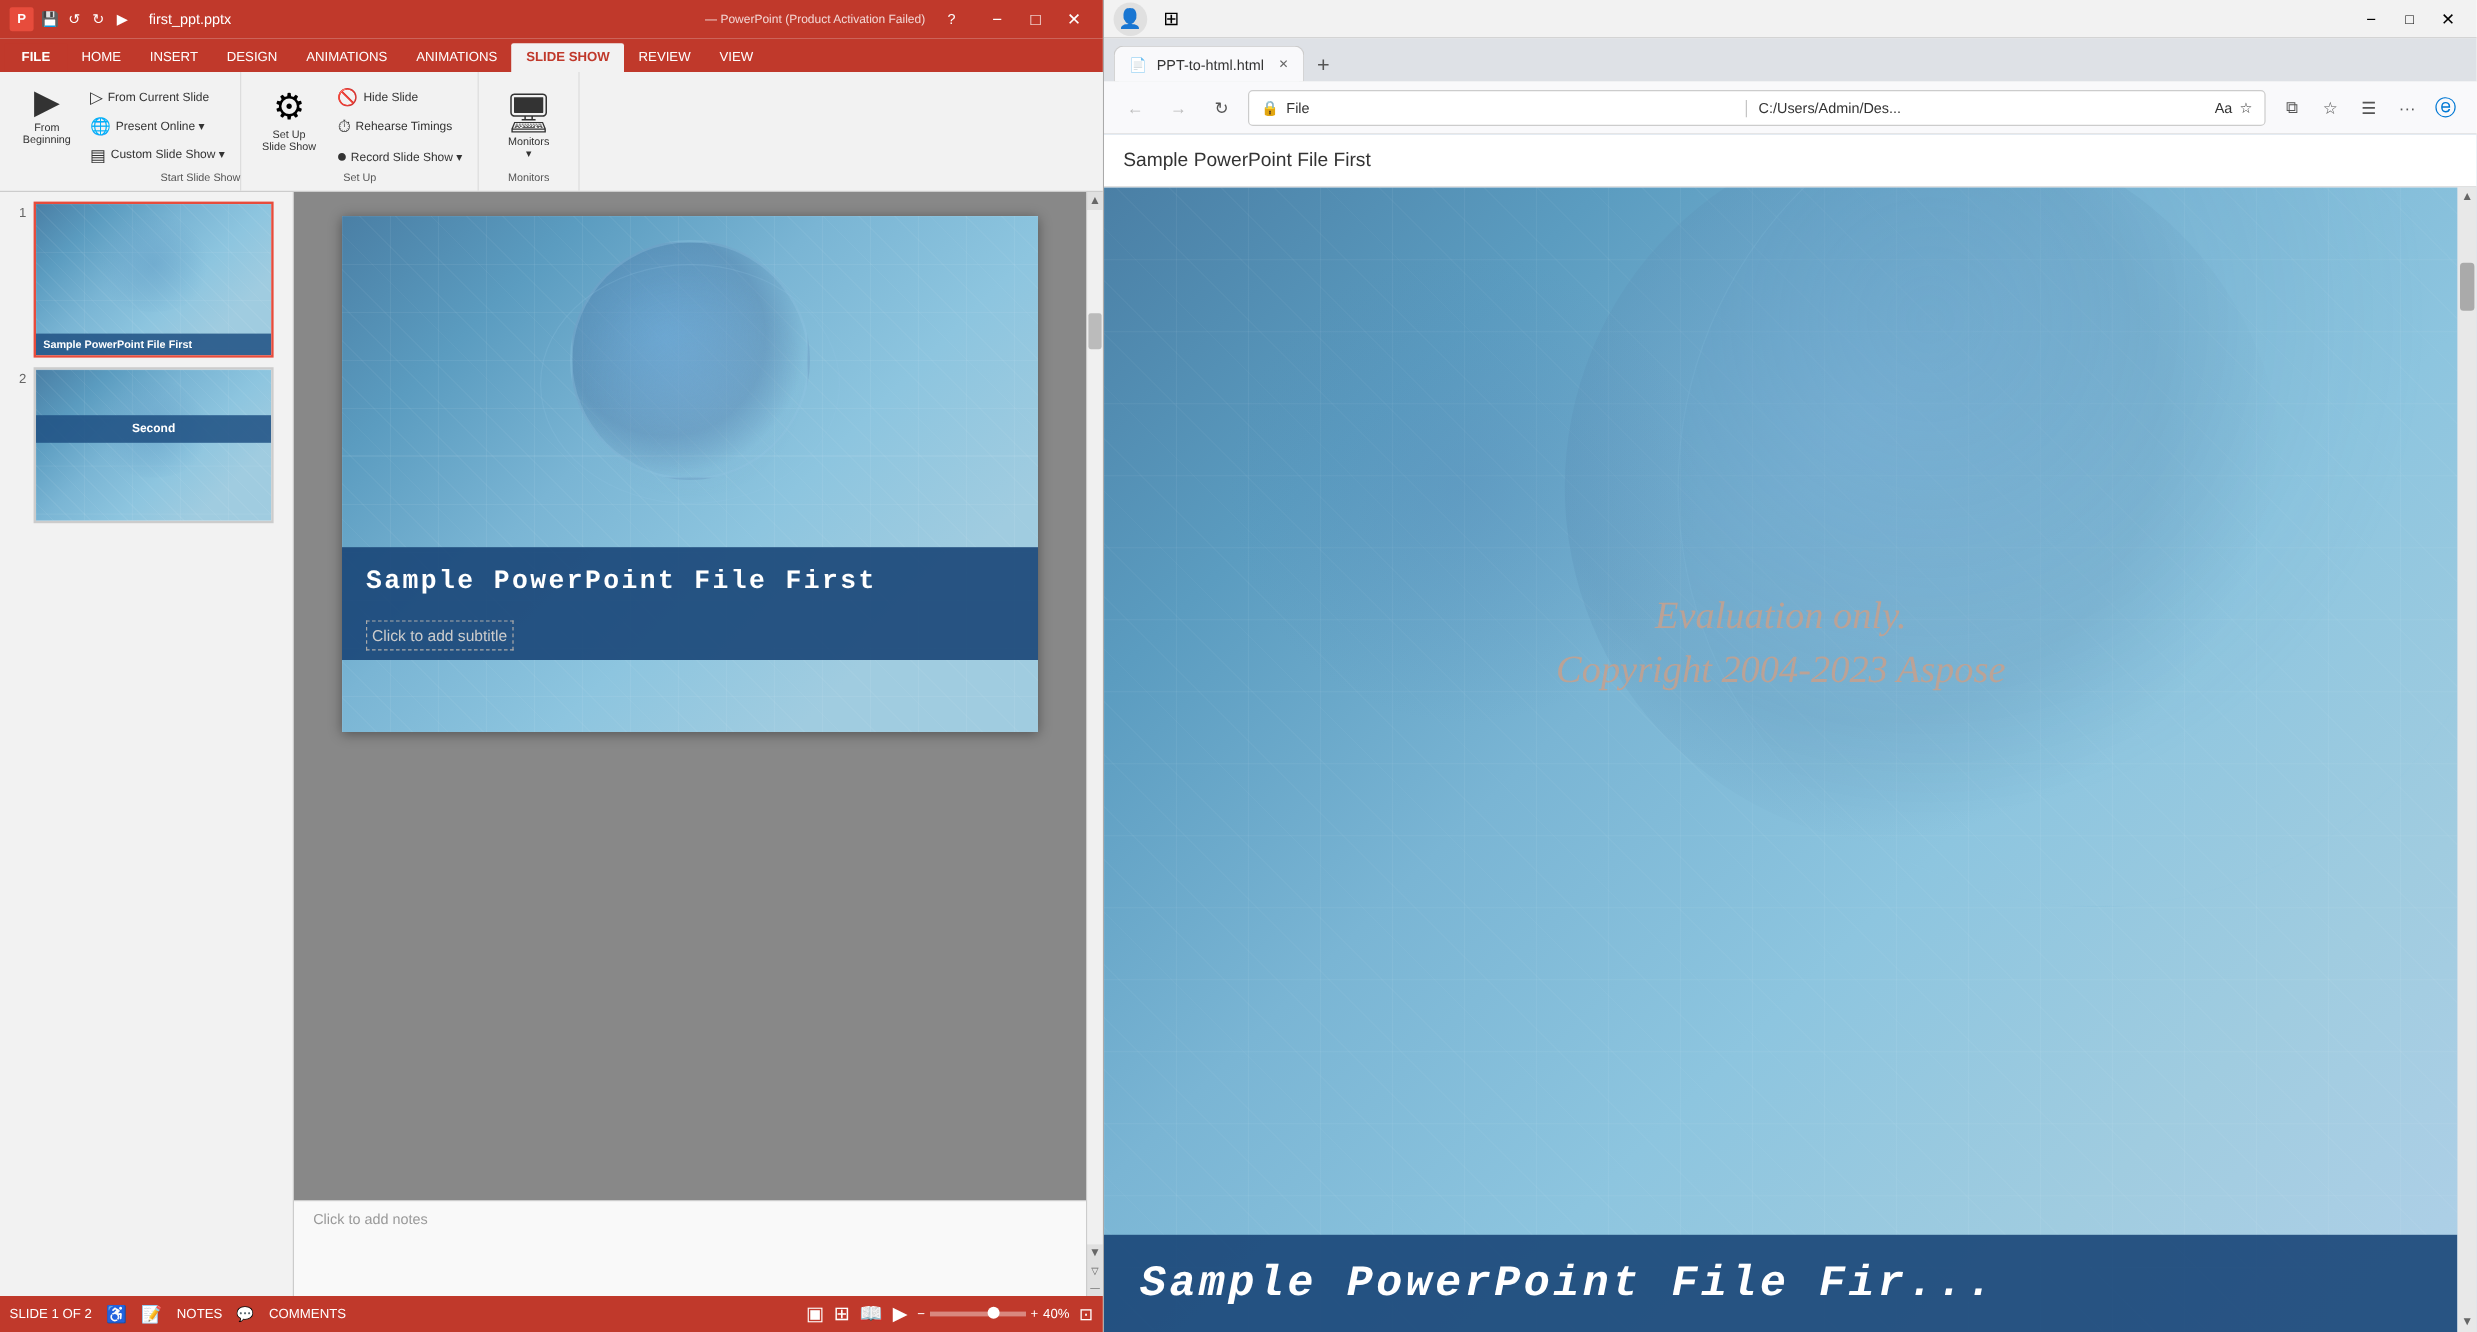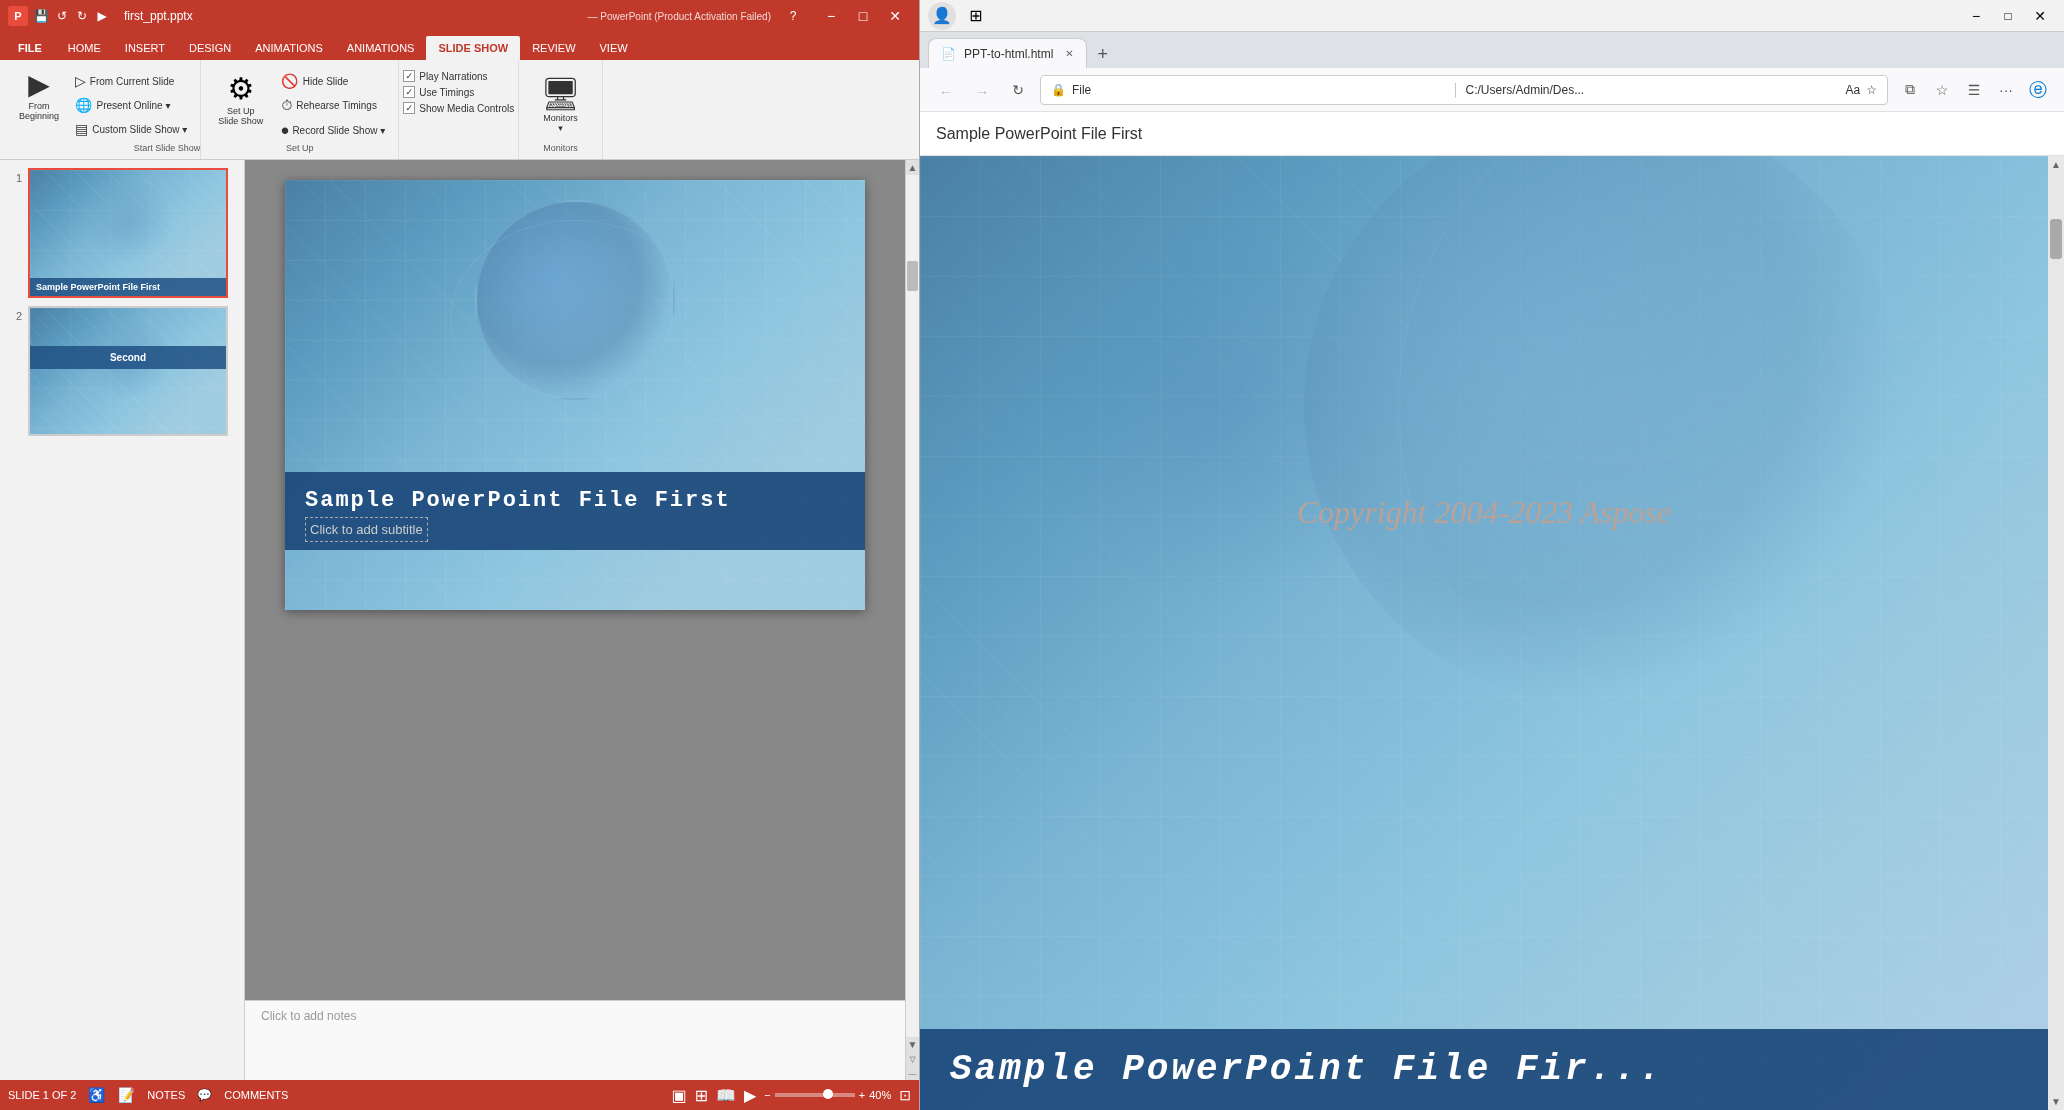--- a/index.html
+++ b/index.html
@@ -228,21 +228,21 @@
       bottom: 60px;
       left: 0; right: 0;
       background: rgba(25,70,120,0.9);
       padding: 16px 20px 8px;
     }
     .slide-main-title {
       color: white; font-size: 22px; font-weight: bold; font-family: 'Courier New', monospace;
       letter-spacing: 2px;
     }
     .slide-subtitle {
-      color: #ccc; font-size: 13px; margin-top: 4px;
+      color: #ccc; font-size: 13px; margin-top: 20px;
       border: 1px dashed #aaa; padding: 4px; display: inline-block;
     }
     .slide-swirl {
       position: absolute;
       top: 20px; left: 50%; transform: translateX(-50%);
       width: 200px; height: 200px;
       border-radius: 50%;
       background: radial-gradient(circle at 40% 40%, rgba(100,160,210,0.6) 0%, rgba(60,100,150,0.3) 50%, transparent 70%);
       border: 2px solid rgba(150,200,230,0.3);
     }
@@ -517,34 +517,20 @@
           <span class="small-label">Rehearse Timings</span>
         </div>
         <div class="ribbon-btn-small">
           <span class="small-icon">⏺</span>
           <span class="small-label">Record Slide Show ▾</span>
         </div>
       </div>
       <div class="ribbon-group-label" style="position:absolute; bottom:4px; left:0; right:0; text-align:center;">Set Up</div>
     </div>
 
-    <div class="checkbox-group" style="padding-top:10px;">
-      <div class="cb-item">
-        <div class="cb-box checked"></div>
-        <span>Play Narrations</span>
-      </div>
-      <div class="cb-item">
-        <div class="cb-box checked"></div>
-        <span>Use Timings</span>
-      </div>
-      <div class="cb-item">
-        <div class="cb-box checked"></div>
-        <span>Show Media Controls</span>
-      </div>
-    </div>
 
     <div class="ribbon-group" style="padding-top:6px;">
       <div class="monitors-btn">
         <div class="monitors-icon">🖥</div>
         <div style="font-size:9px; color:#333;">Monitors</div>
         <div style="font-size:9px; color:#333;">▾</div>
       </div>
       <div class="ribbon-group-label" style="position:absolute; bottom:4px; left:0; right:0; text-align:center;">Monitors</div>
     </div>
   </div>
@@ -688,20 +674,21 @@
 
     <div class="slide-preview-area">
       <div class="slide-preview-bg">
         <div class="preview-grid"></div>
         <div class="preview-swirl"></div>
 
         <div style="position:absolute; top:-100px; right:-50px; width:700px; height:700px; border-radius:50%; border: 1px solid rgba(150,200,230,0.15); background: radial-gradient(circle at 30% 30%, rgba(100,160,200,0.2) 0%, transparent 60%);"></div>
         <div style="position:absolute; top:50px; left:100px; width:400px; height:400px; border-radius:50%; background: radial-gradient(circle, rgba(80,130,180,0.25) 0%, transparent 70%);"></div>
 
         <div class="watermark">
+          <div class="watermark-text">Evaluation only.</div>
           <div class="watermark-text">Copyright 2004-2023 Aspose</div>
         </div>
 
         <div class="preview-title-section">
           <div class="preview-main-title">Sample PowerPoint File Fir...</div>
         </div>
       </div>
     </div>
 
     <div class="browser-scrollbar">

